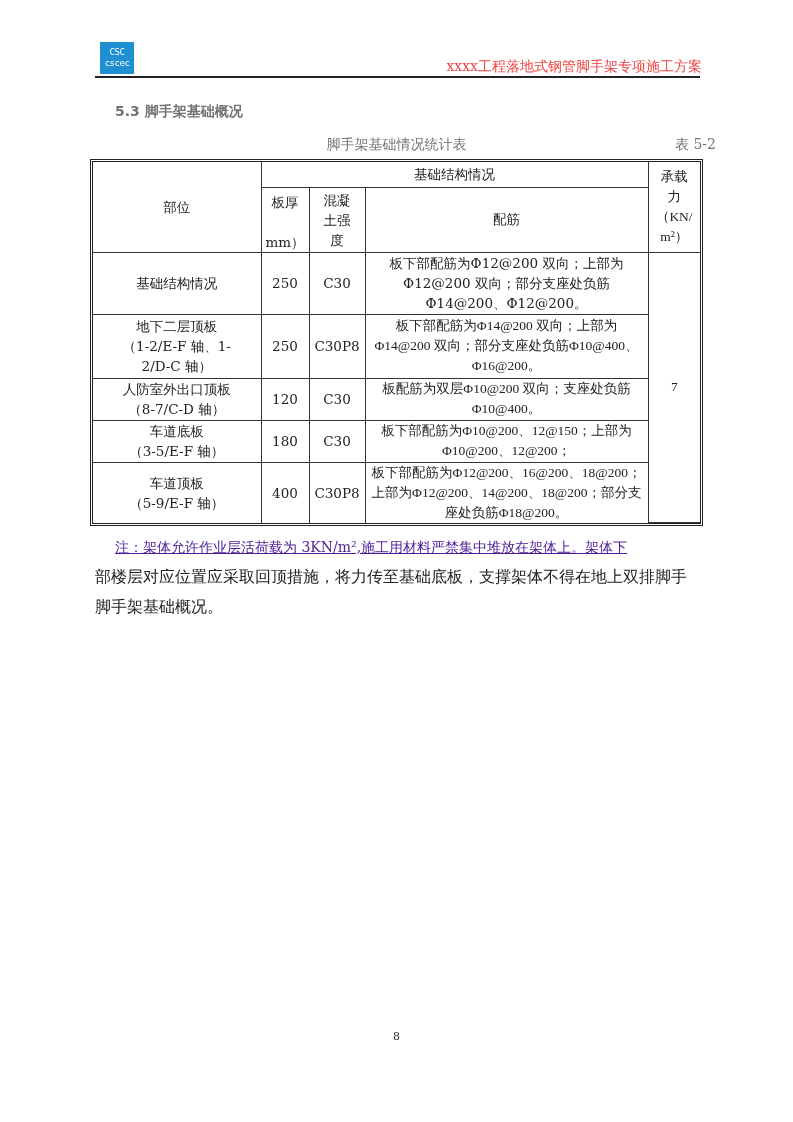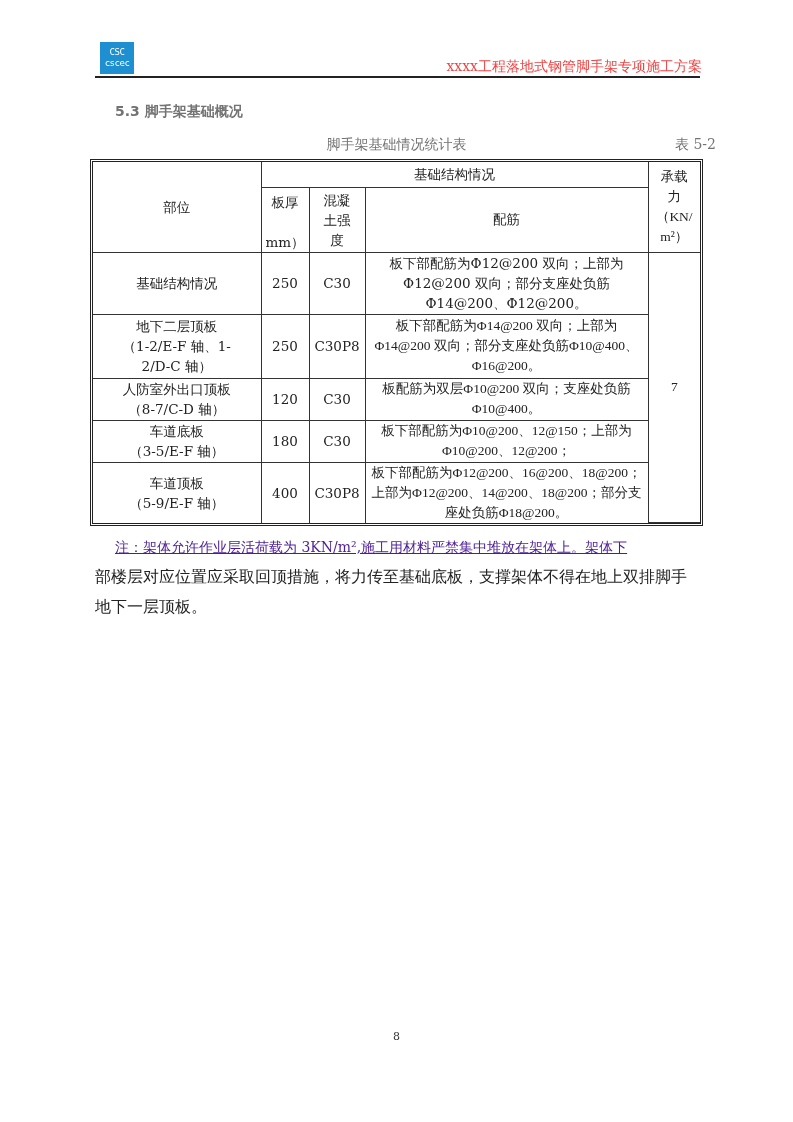--- a/index.html
+++ b/index.html
@@ -125,15 +125,15 @@
     <td>400</td>
     <td>C30P8</td>
     <td>板下部配筋为Φ12@200、16@200、18@200；上部为Φ12@200、14@200、18@200；部分支座处负筋Φ18@200。</td>
   </tr>
 </tbody>
     </table>
 </div>
 
 <div class="note">注：架体允许作业层活荷载为 3KN/m²,施工用材料严禁集中堆放在架体上。架体下</div>
 <div class="note-cont" style="top:562px">部楼层对应位置应采取回顶措施，将力传至基础底板，支撑架体不得在地上双排脚手</div>
-<div class="note-cont" style="top:592px">地下一层顶板。</div>
+<div class="note-cont" style="top:592px">脚手架基础概况。</div>
 
 <div class="page-num">8</div>
 
 </body></html>

